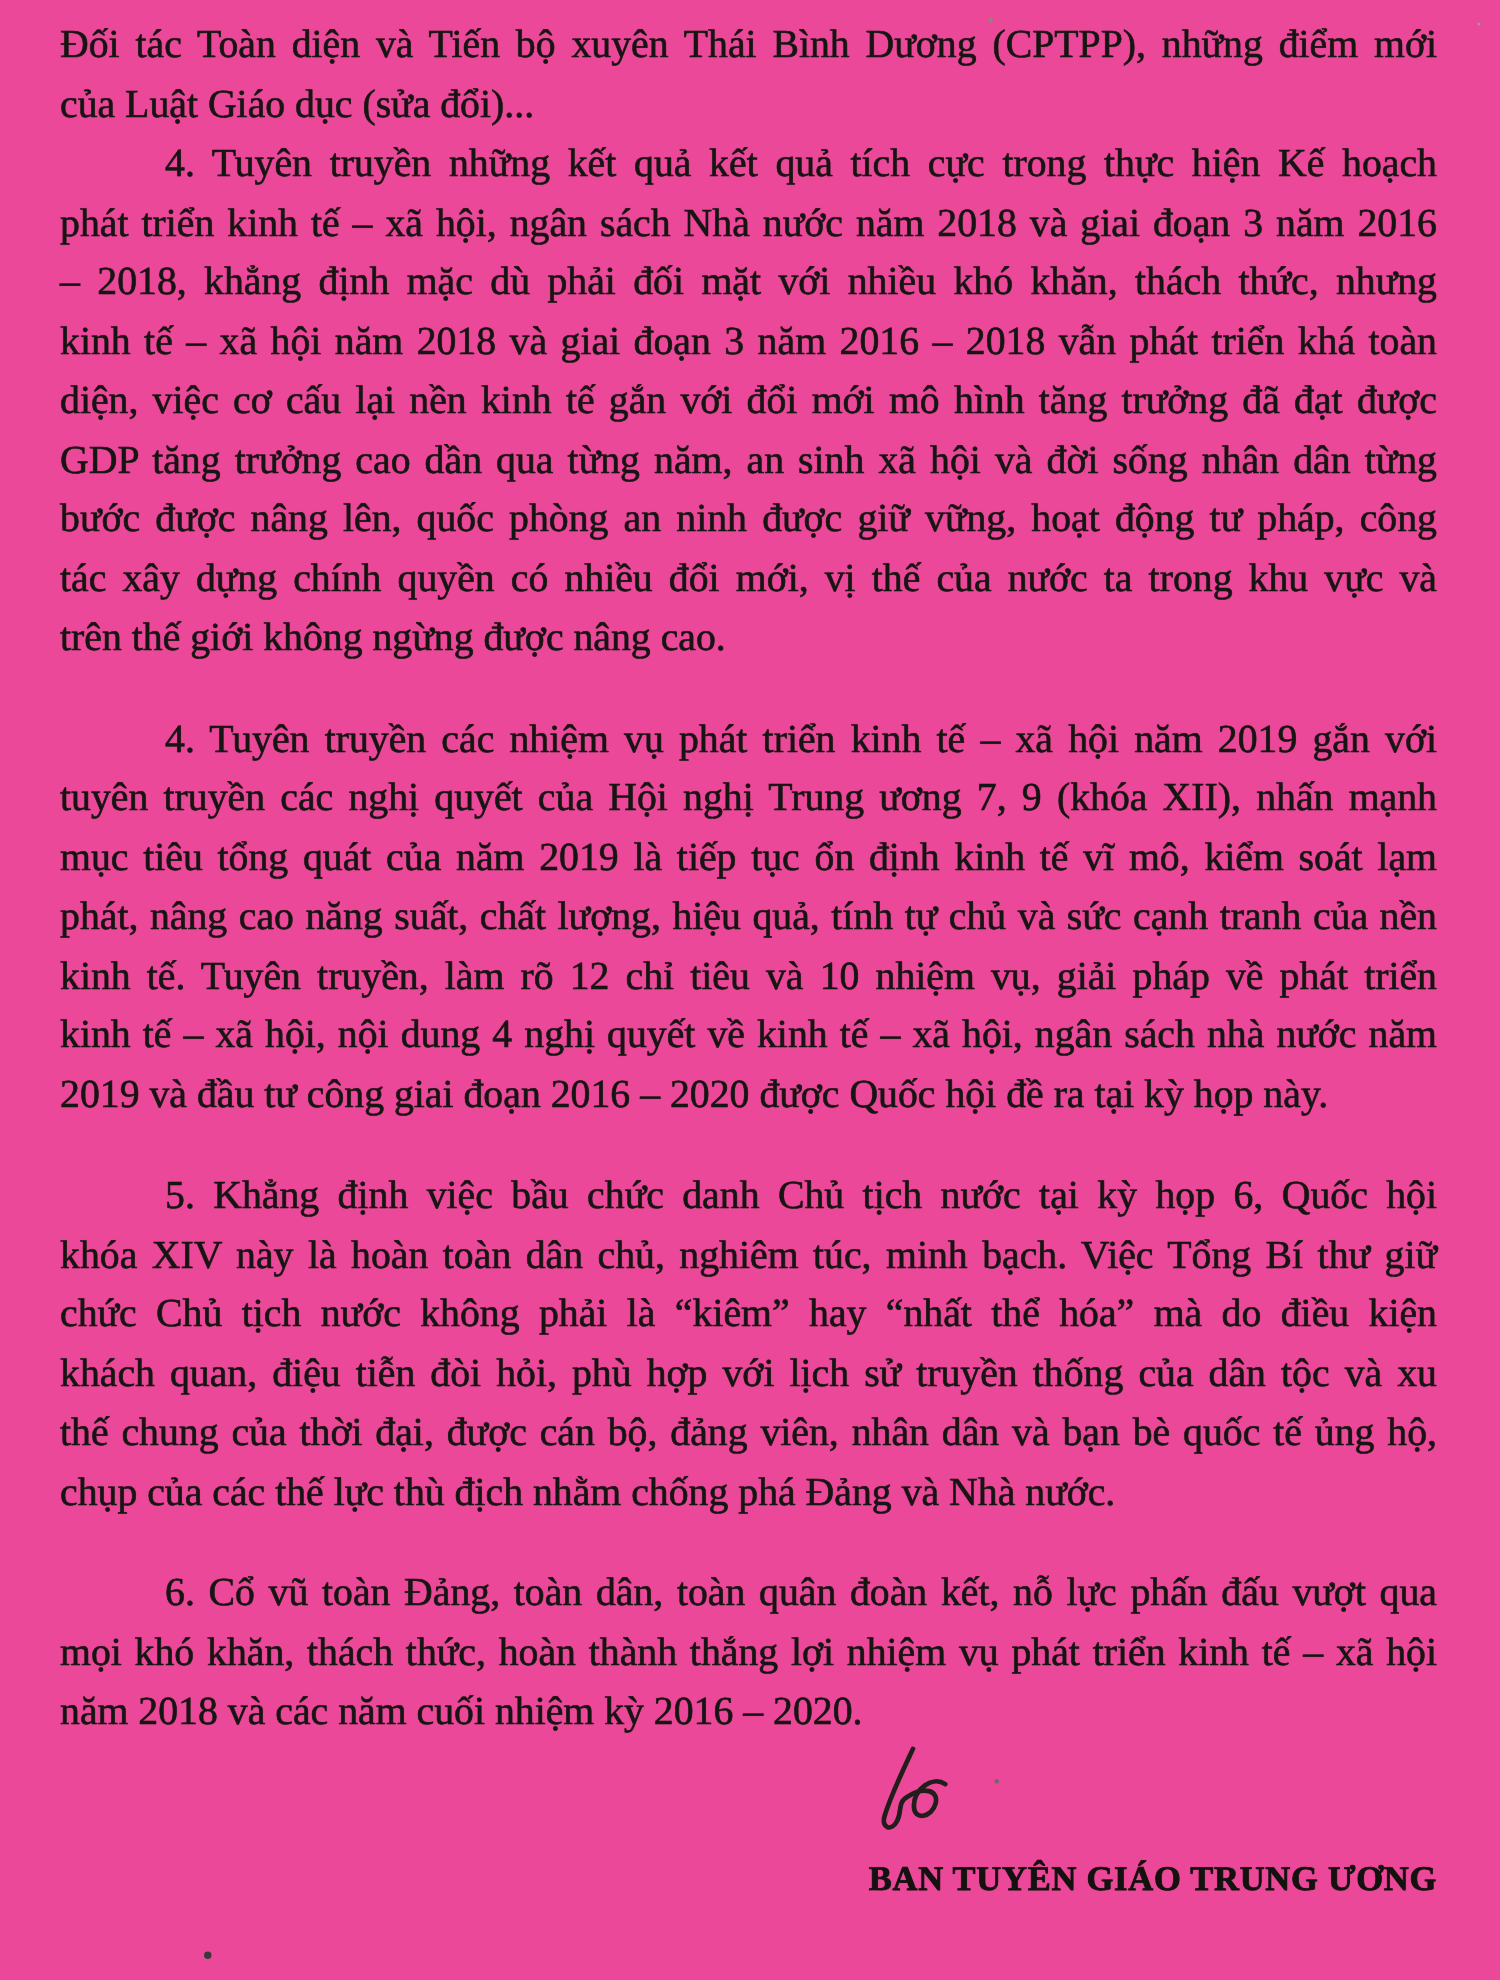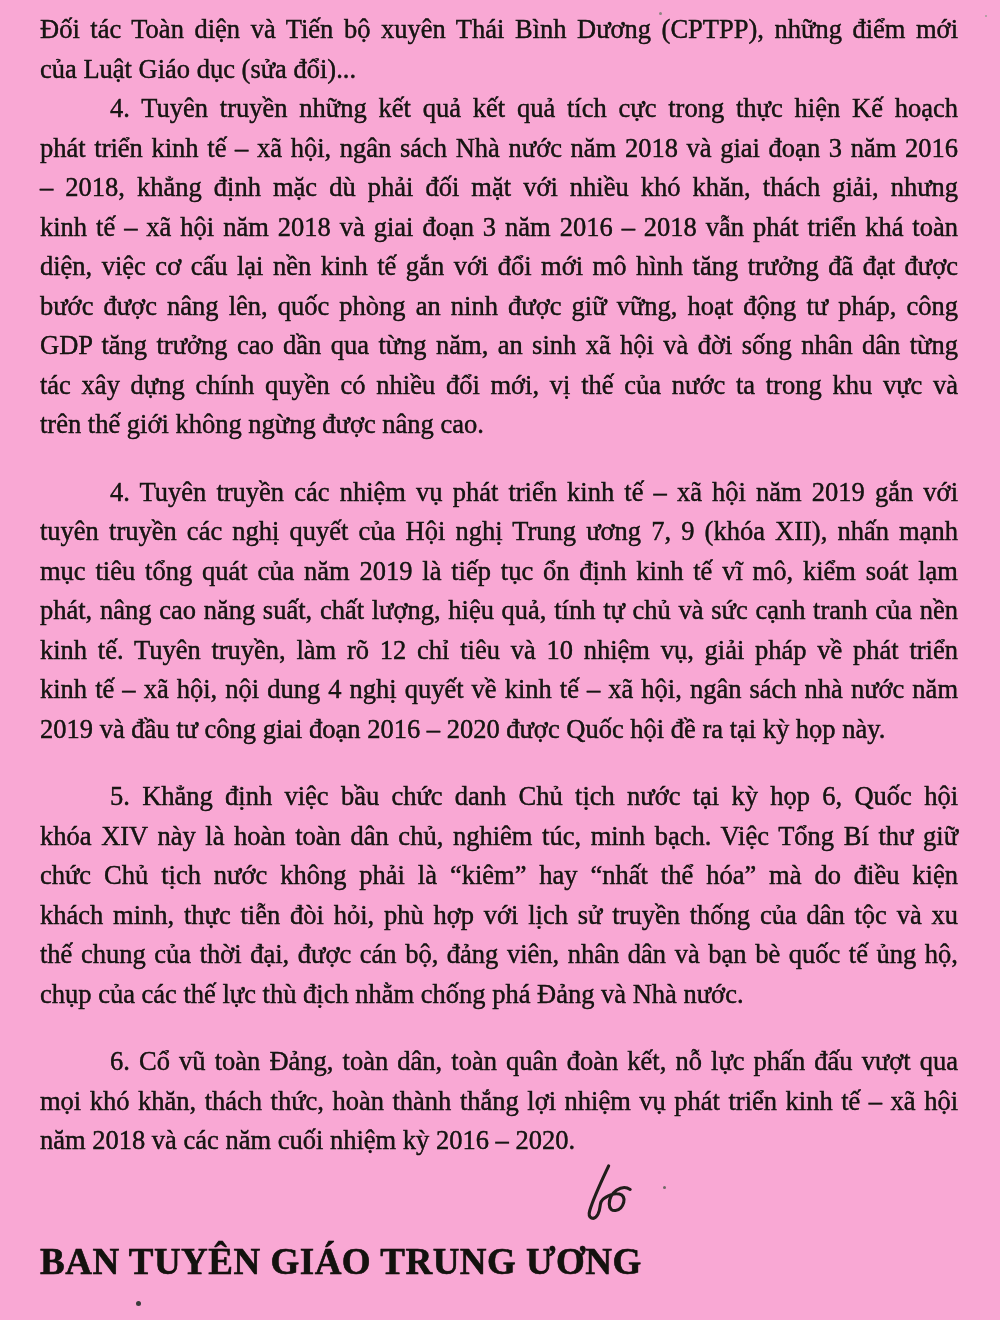--- a/index.html
+++ b/index.html
@@ -2,21 +2,21 @@
 <html><head>
 <meta charset="utf-8">
 <style>
   html, body { margin: 0; padding: 0; }
   body { background: #e8e8e8; }
   .page {
     position: relative;
     width: 1000px;
     height: 1320px;
     margin: 0 auto;
-    background: #f9a8d4;
+    background: #ec4899;
     overflow: hidden;
     font-family: "Liberation Serif", "DejaVu Serif", serif;
     color: #171513;
   }
   .text-column {
     position: absolute;
     left: 40px;
     top: 10px;
     width: 918px;
     font-size: 26.5px;
@@ -31,21 +31,22 @@
     text-align-last: justify;
     white-space: normal;
   }
   .line.last { text-align-last: auto; }
   .para.numbered .line.first { text-indent: 70px; }
   .footer {
     position: absolute;
     top: 1240px;
     left: 40px;
     width: 918px;
-    font-size: 37px;
+    text-align: right;
+    font-size: 23px;
     font-weight: bold;
     letter-spacing: 0.5px;
     font-family: "Liberation Serif", "DejaVu Serif", serif;
     color: #14120f;
     -webkit-text-stroke: 0.5px #14120f;
     text-shadow: 0 0 0.7px rgba(20,18,15,0.6);
   }
   .signature {
     position: absolute;
     left: 578px;
@@ -71,42 +72,42 @@
 
   <div class="text-column">
     <div class="para intro">
         <div class="line first">Đối tác Toàn diện và Tiến bộ xuyên Thái Bình Dương (CPTPP), những điểm mới</div>
         <div class="line last">của Luật Giáo dục (sửa đổi)...</div>
       </div>
     <div>
         <div class="para numbered">
           <div class="line first">4. Tuyên truyền những kết quả kết quả tích cực trong thực hiện Kế hoạch</div>
           <div class="line">phát triển kinh tế – xã hội, ngân sách Nhà nước năm 2018 và giai đoạn 3 năm 2016</div>
-          <div class="line">– 2018, khẳng định mặc dù phải đối mặt với nhiều khó khăn, thách giải, nhưng</div>
+          <div class="line">– 2018, khẳng định mặc dù phải đối mặt với nhiều khó khăn, thách thức, nhưng</div>
           <div class="line">kinh tế – xã hội năm 2018 và giai đoạn 3 năm 2016 – 2018 vẫn phát triển khá toàn</div>
           <div class="line">diện, việc cơ cấu lại nền kinh tế gắn với đổi mới mô hình tăng trưởng đã đạt được</div>
+          <div class="line">GDP tăng trưởng cao dần qua từng năm, an sinh xã hội và đời sống nhân dân từng</div>
           <div class="line">bước được nâng lên, quốc phòng an ninh được giữ vững, hoạt động tư pháp, công</div>
-          <div class="line">GDP tăng trưởng cao dần qua từng năm, an sinh xã hội và đời sống nhân dân từng</div>
           <div class="line">tác xây dựng chính quyền có nhiều đổi mới, vị thế của nước ta trong khu vực và</div>
           <div class="line last">trên thế giới không ngừng được nâng cao.</div>
         </div>
         <div class="para numbered">
           <div class="line first">4. Tuyên truyền các nhiệm vụ phát triển kinh tế – xã hội năm 2019 gắn với</div>
           <div class="line">tuyên truyền các nghị quyết của Hội nghị Trung ương 7, 9 (khóa XII), nhấn mạnh</div>
           <div class="line">mục tiêu tổng quát của năm 2019 là tiếp tục ổn định kinh tế vĩ mô, kiểm soát lạm</div>
           <div class="line">phát, nâng cao năng suất, chất lượng, hiệu quả, tính tự chủ và sức cạnh tranh của nền</div>
           <div class="line">kinh tế. Tuyên truyền, làm rõ 12 chỉ tiêu và 10 nhiệm vụ, giải pháp về phát triển</div>
           <div class="line">kinh tế – xã hội, nội dung 4 nghị quyết về kinh tế – xã hội, ngân sách nhà nước năm</div>
           <div class="line last">2019 và đầu tư công giai đoạn 2016 – 2020 được Quốc hội đề ra tại kỳ họp này.</div>
         </div>
         <div class="para numbered">
           <div class="line first">5. Khẳng định việc bầu chức danh Chủ tịch nước tại kỳ họp 6, Quốc hội</div>
           <div class="line">khóa XIV này là hoàn toàn dân chủ, nghiêm túc, minh bạch. Việc Tổng Bí thư giữ</div>
           <div class="line">chức Chủ tịch nước không phải là “kiêm” hay “nhất thể hóa” mà do điều kiện</div>
-          <div class="line">khách minh, thực tiễn đòi hỏi, phù hợp với lịch sử truyền thống của dân tộc và xu</div>
+          <div class="line">khách quan, điệu tiễn đòi hỏi, phù hợp với lịch sử truyền thống của dân tộc và xu</div>
           <div class="line">thế chung của thời đại, được cán bộ, đảng viên, nhân dân và bạn bè quốc tế ủng hộ,</div>
           <div class="line last">chụp của các thế lực thù địch nhằm chống phá Đảng và Nhà nước.</div>
         </div>
         <div class="para numbered">
           <div class="line first">6. Cổ vũ toàn Đảng, toàn dân, toàn quân đoàn kết, nỗ lực phấn đấu vượt qua</div>
           <div class="line">mọi khó khăn, thách thức, hoàn thành thắng lợi nhiệm vụ phát triển kinh tế – xã hội</div>
           <div class="line last">năm 2018 và các năm cuối nhiệm kỳ 2016 – 2020.</div>
         </div>
       </div>
   </div>

